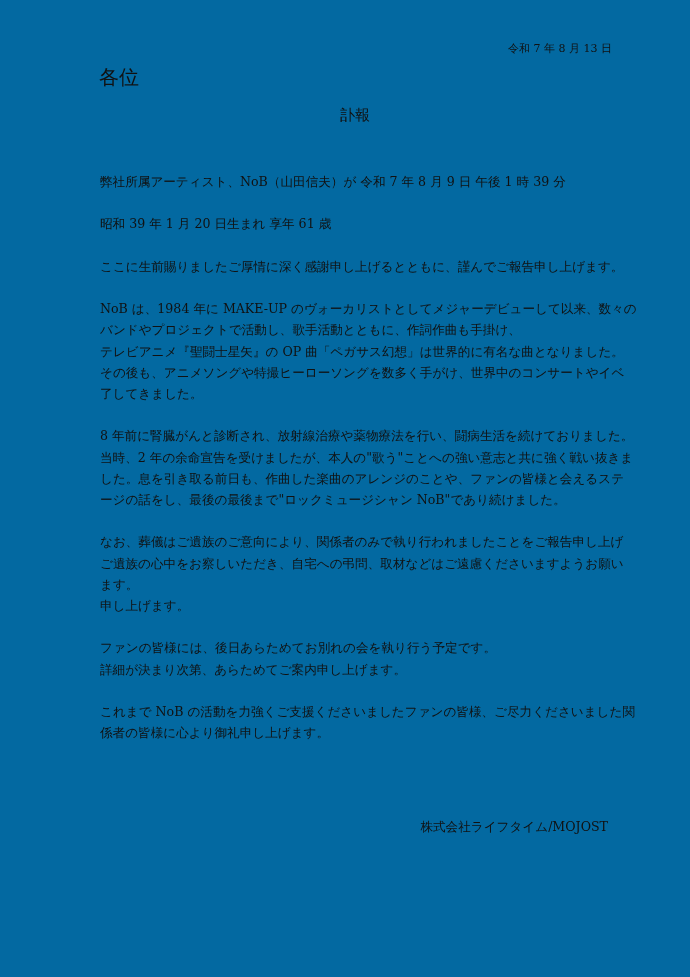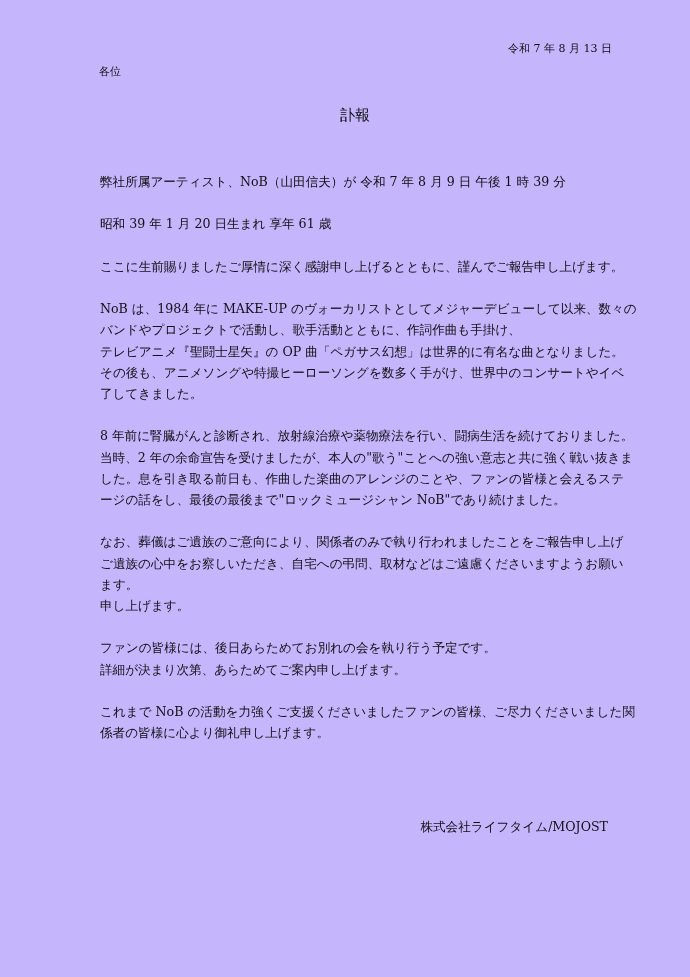--- a/index.html
+++ b/index.html
@@ -1,28 +1,28 @@
 <!DOCTYPE html>
 <html><head>
 <meta charset="utf-8">
 <style>
   html, body { margin: 0; padding: 0; background: #ffffff; }
   body {
     width: 690px; height: 977px; position: relative; overflow: hidden;
     font-family: "DejaVu Serif", "Liberation Serif", serif;
     color: #111111;
   }
-  .page { position: absolute; left: 0; top: 0; width: 690px; height: 977px; background: #c4b5fd; }
+  .page { position: absolute; left: 0; top: 0; width: 690px; height: 977px; background: #0369a1; }
   .date {
     position: absolute; right: 78px; top: 41px;
     font-size: 11px; letter-spacing: 0px; white-space: nowrap;
   }
   .salutation {
     position: absolute; left: 99px; top: 64px;
-    font-size: 11px; white-space: nowrap;
+    font-size: 20px; white-space: nowrap;
   }
   .title {
     position: absolute; left: 0; width: 710px; top: 106px; text-align: center;
     font-size: 15px; white-space: nowrap;
   }
   .body {
     position: absolute; left: 86px; top: 171px; width: 524px;
     font-size: 12.6px; line-height: 21.2px; margin-left: 14px;
   }
   .para { margin: 0 0 21.2px 0; }

